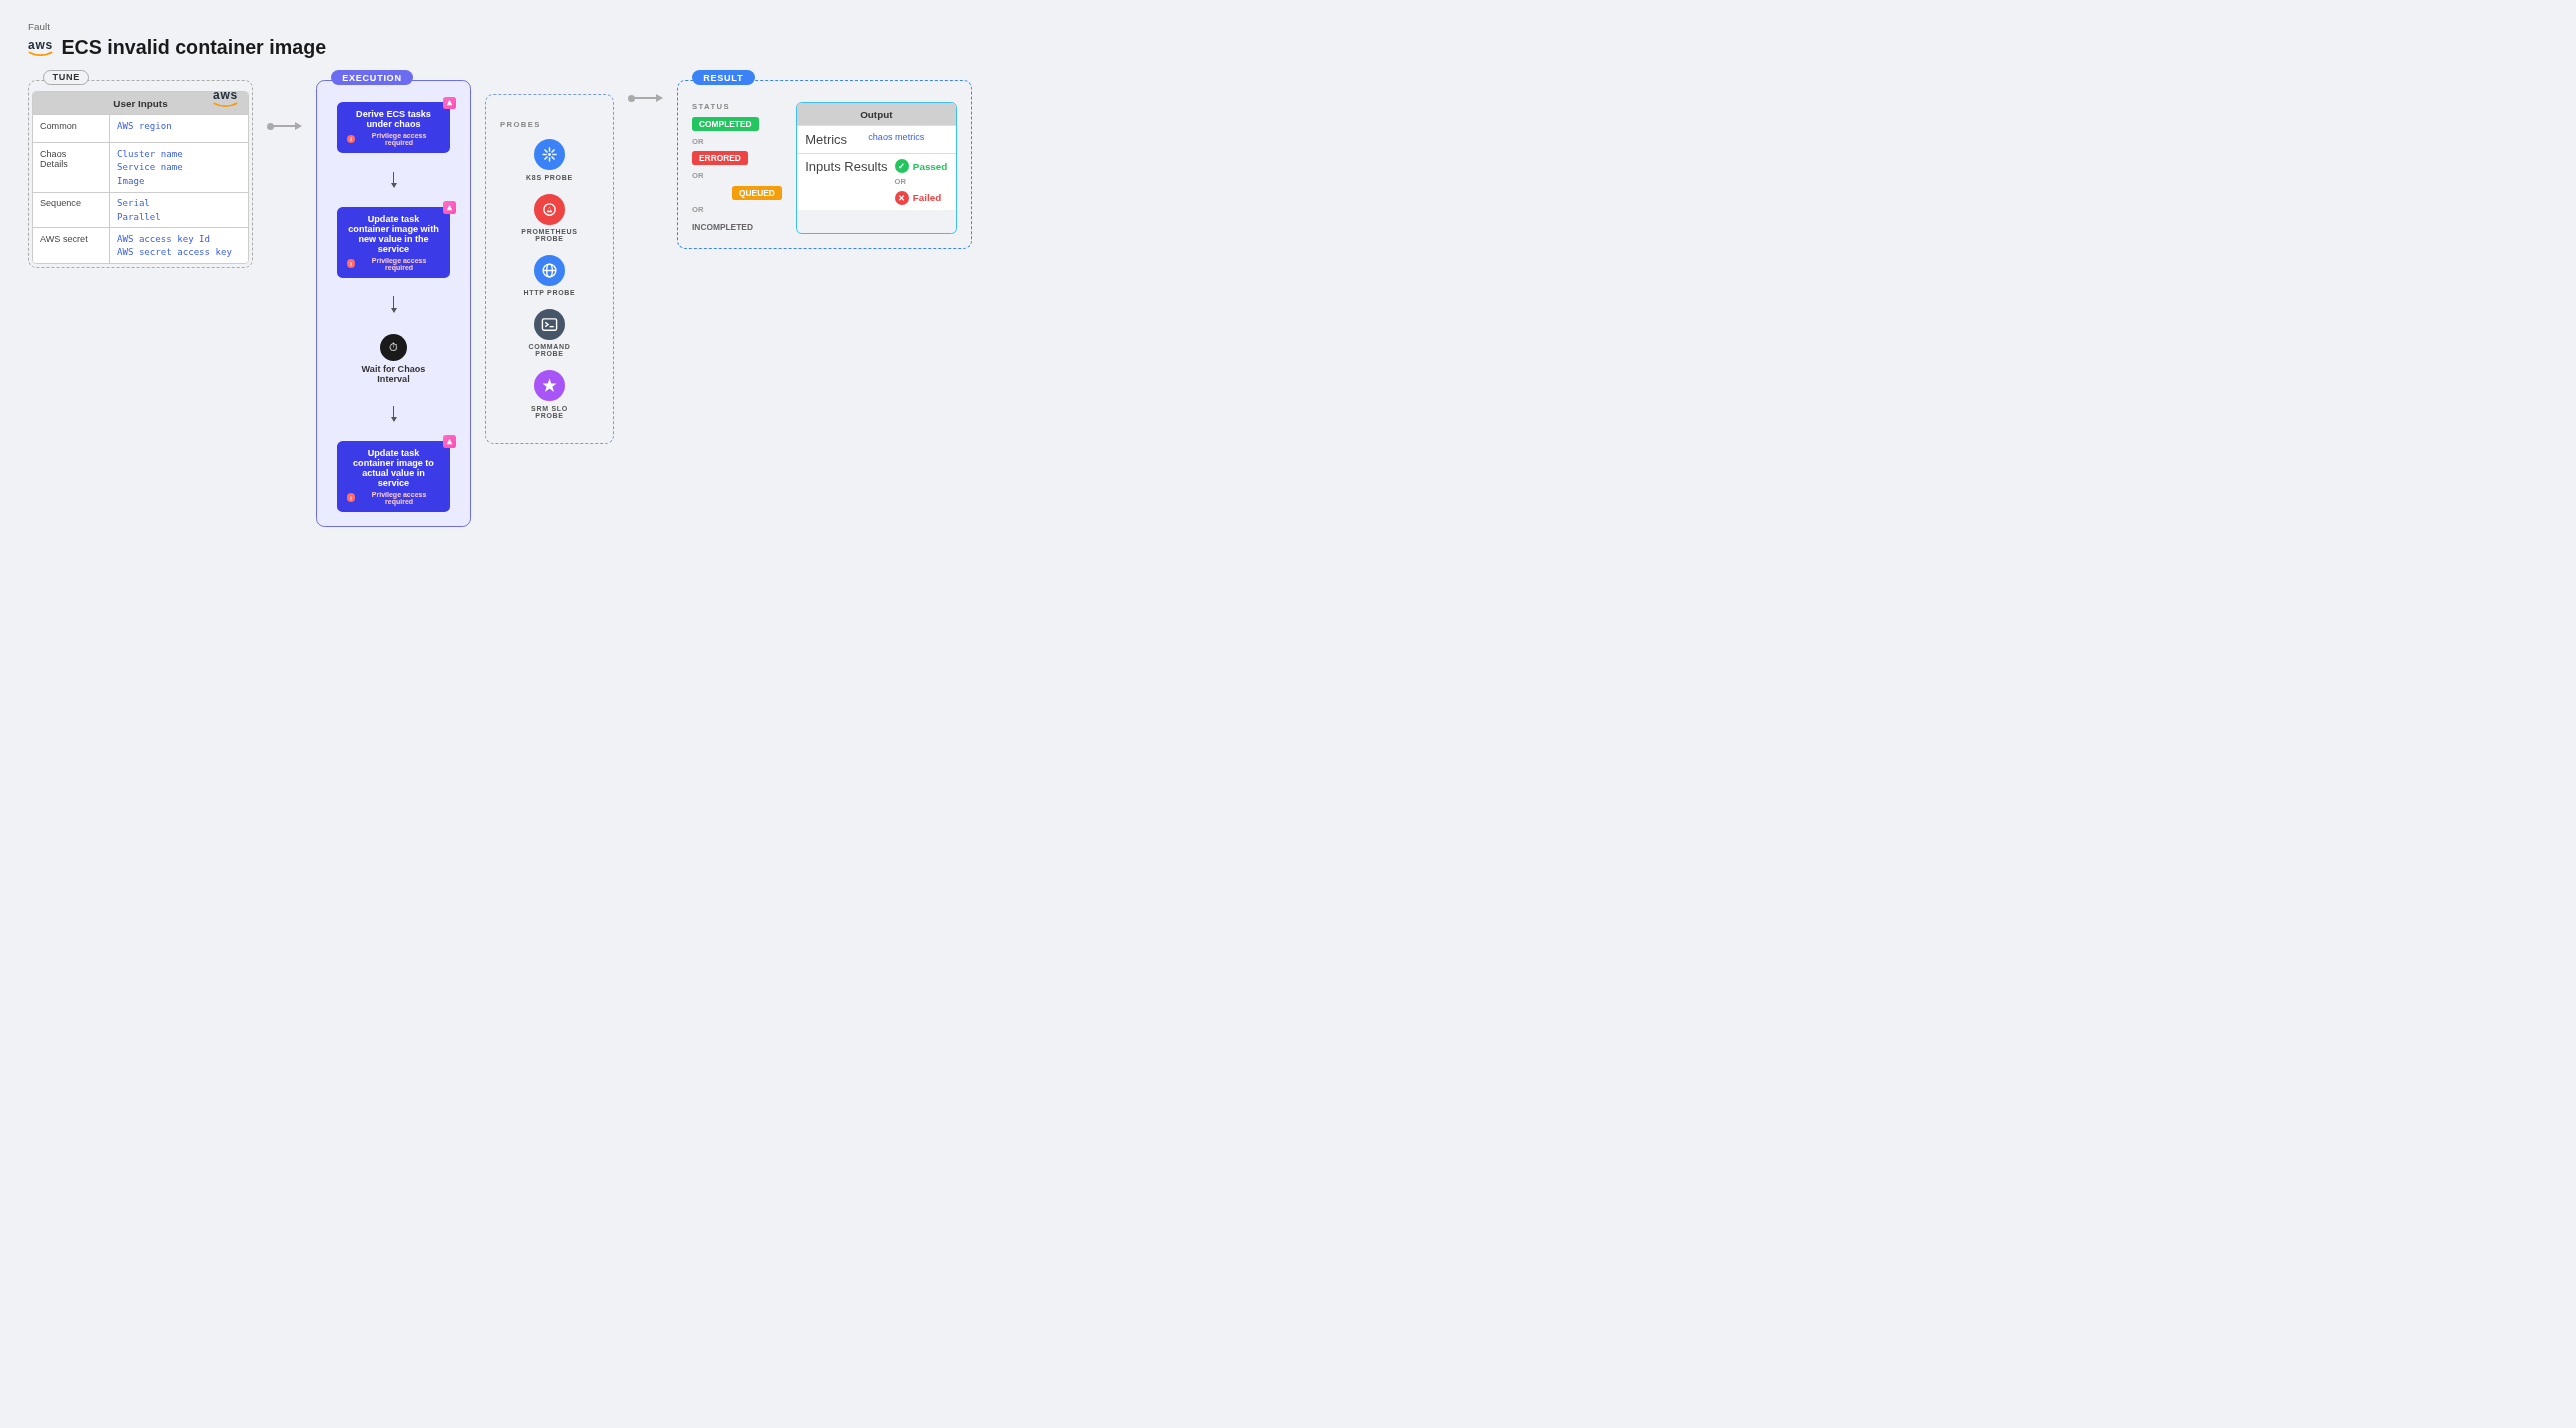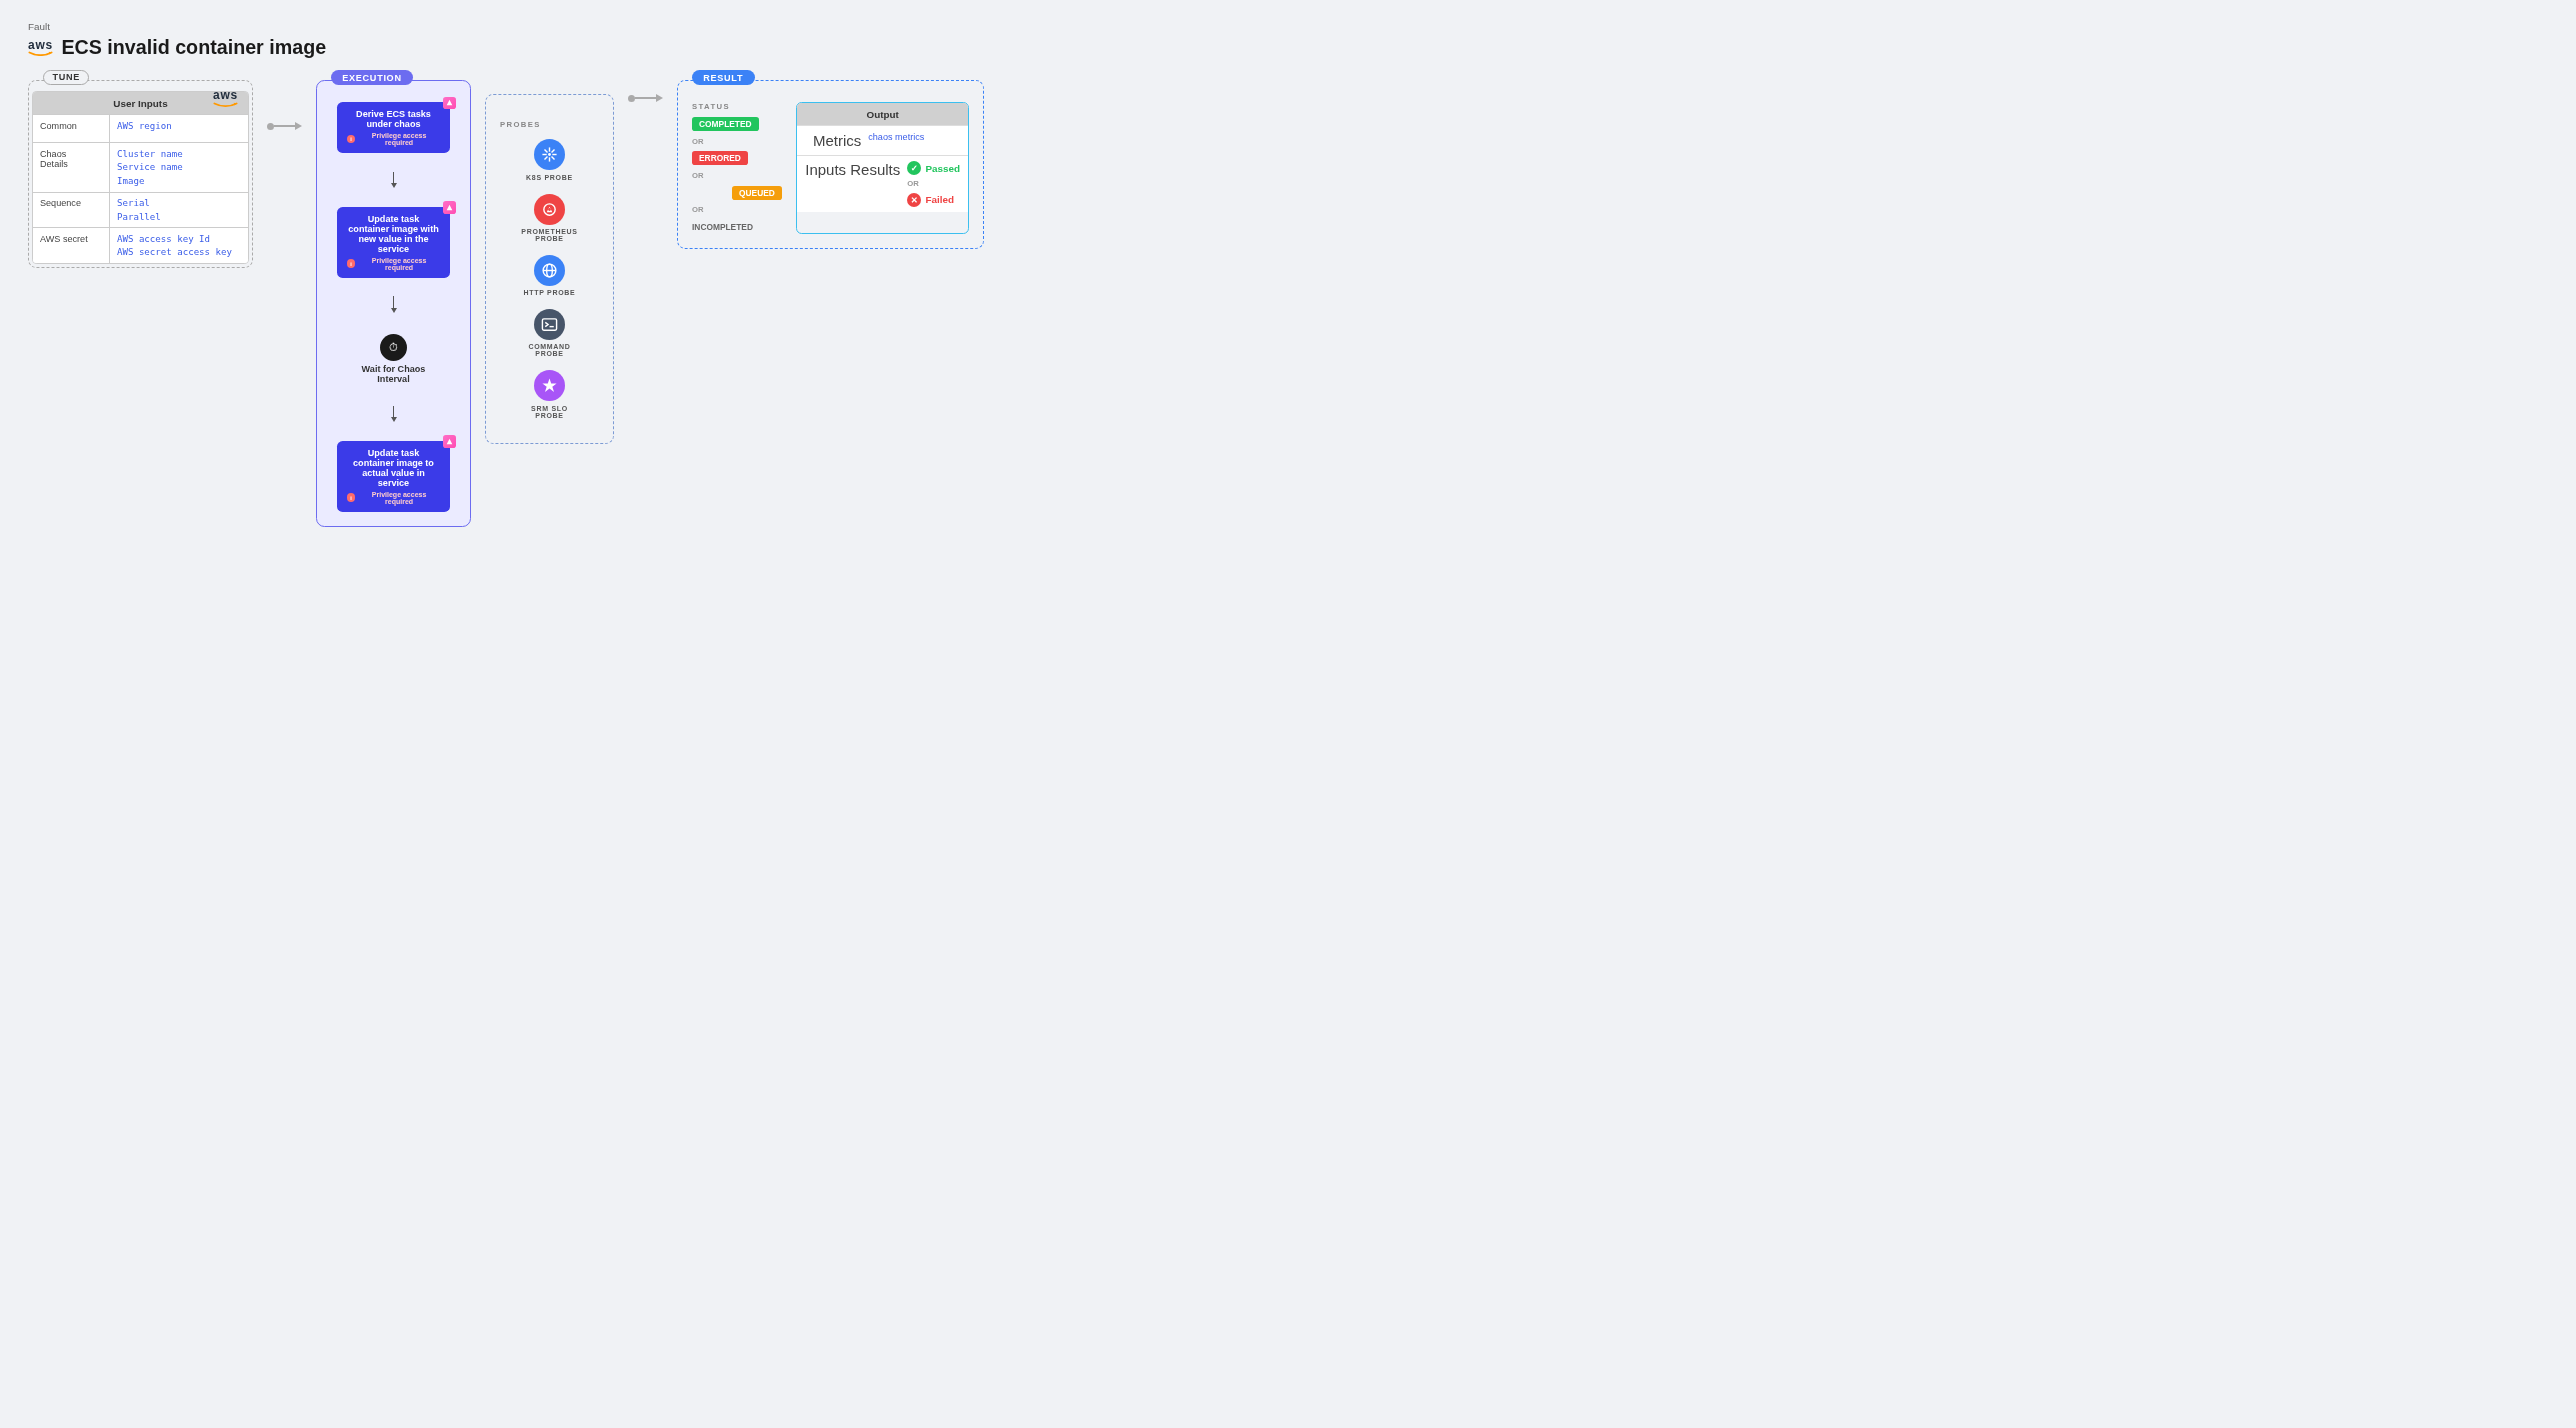--- a/index.html
+++ b/index.html
@@ -378,24 +378,23 @@
       font-weight: 600;
     }
     .output-row {
       display: flex;
       padding: 5.6px 8.4px;
       border-top: 0.7px solid #ddd;
       gap: 7px;
       background: #fff;
     }
     .output-row-label {
-      font-size: 15px;
+      font-size: 13px;
       color: #444;
       min-width: 56px;
-      text-align: right;
     }
     .output-row-value {
       font-size: 9.1px;
       color: #3a5de8;
     }
     .probe-result-col {
       display: flex;
       flex-direction: column;
       gap: 4.2px;
     }

